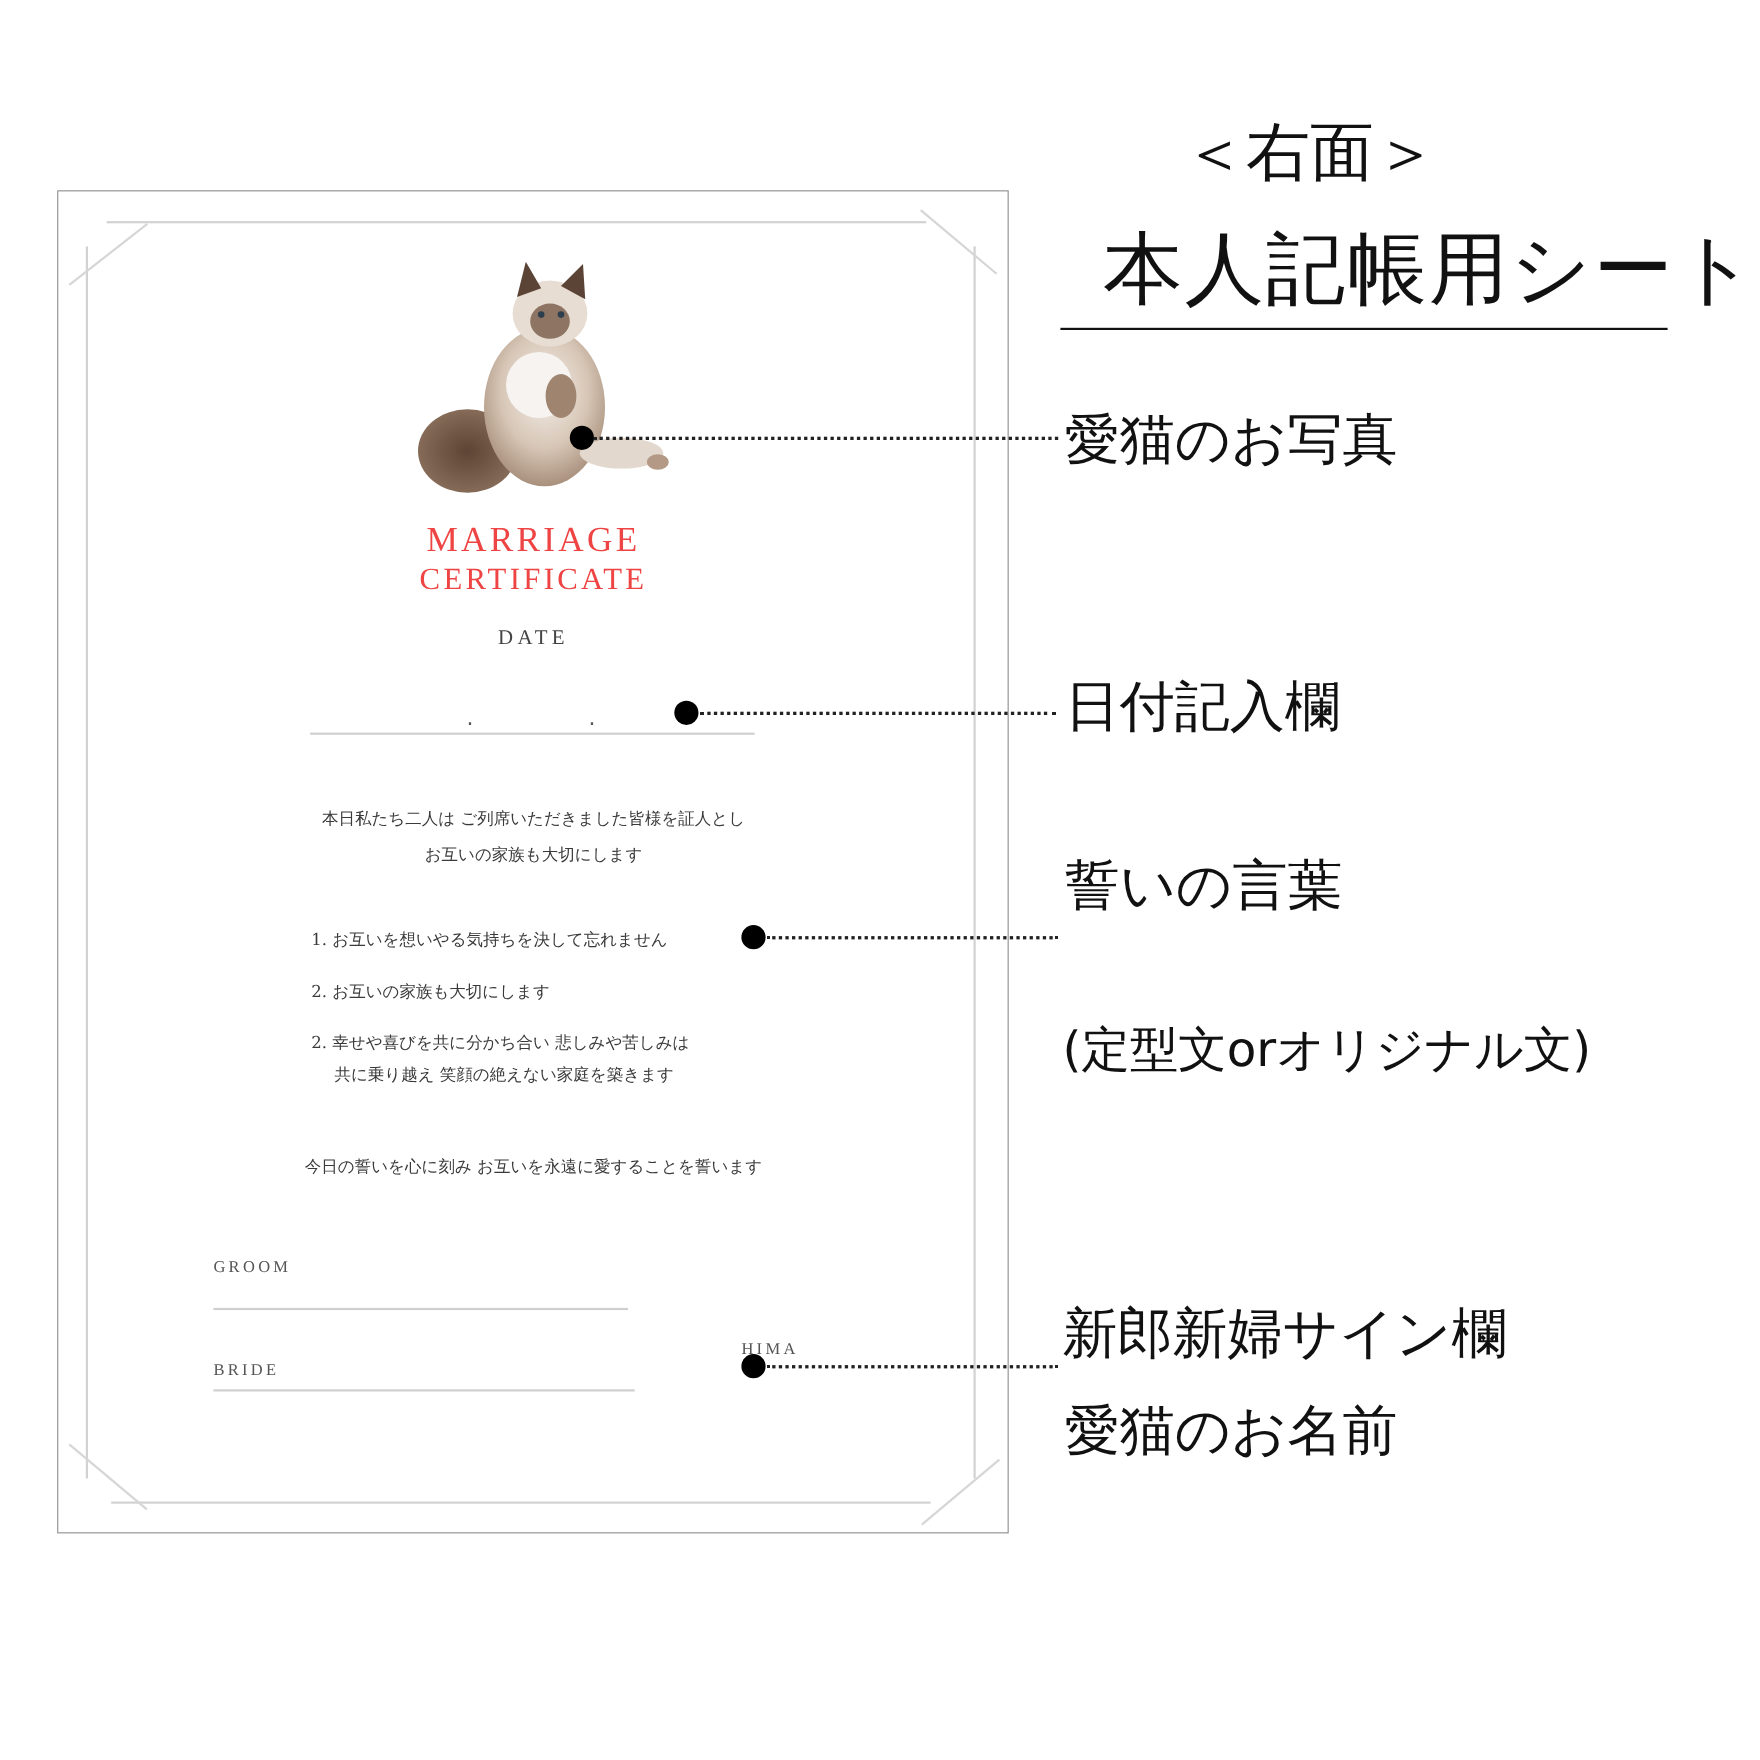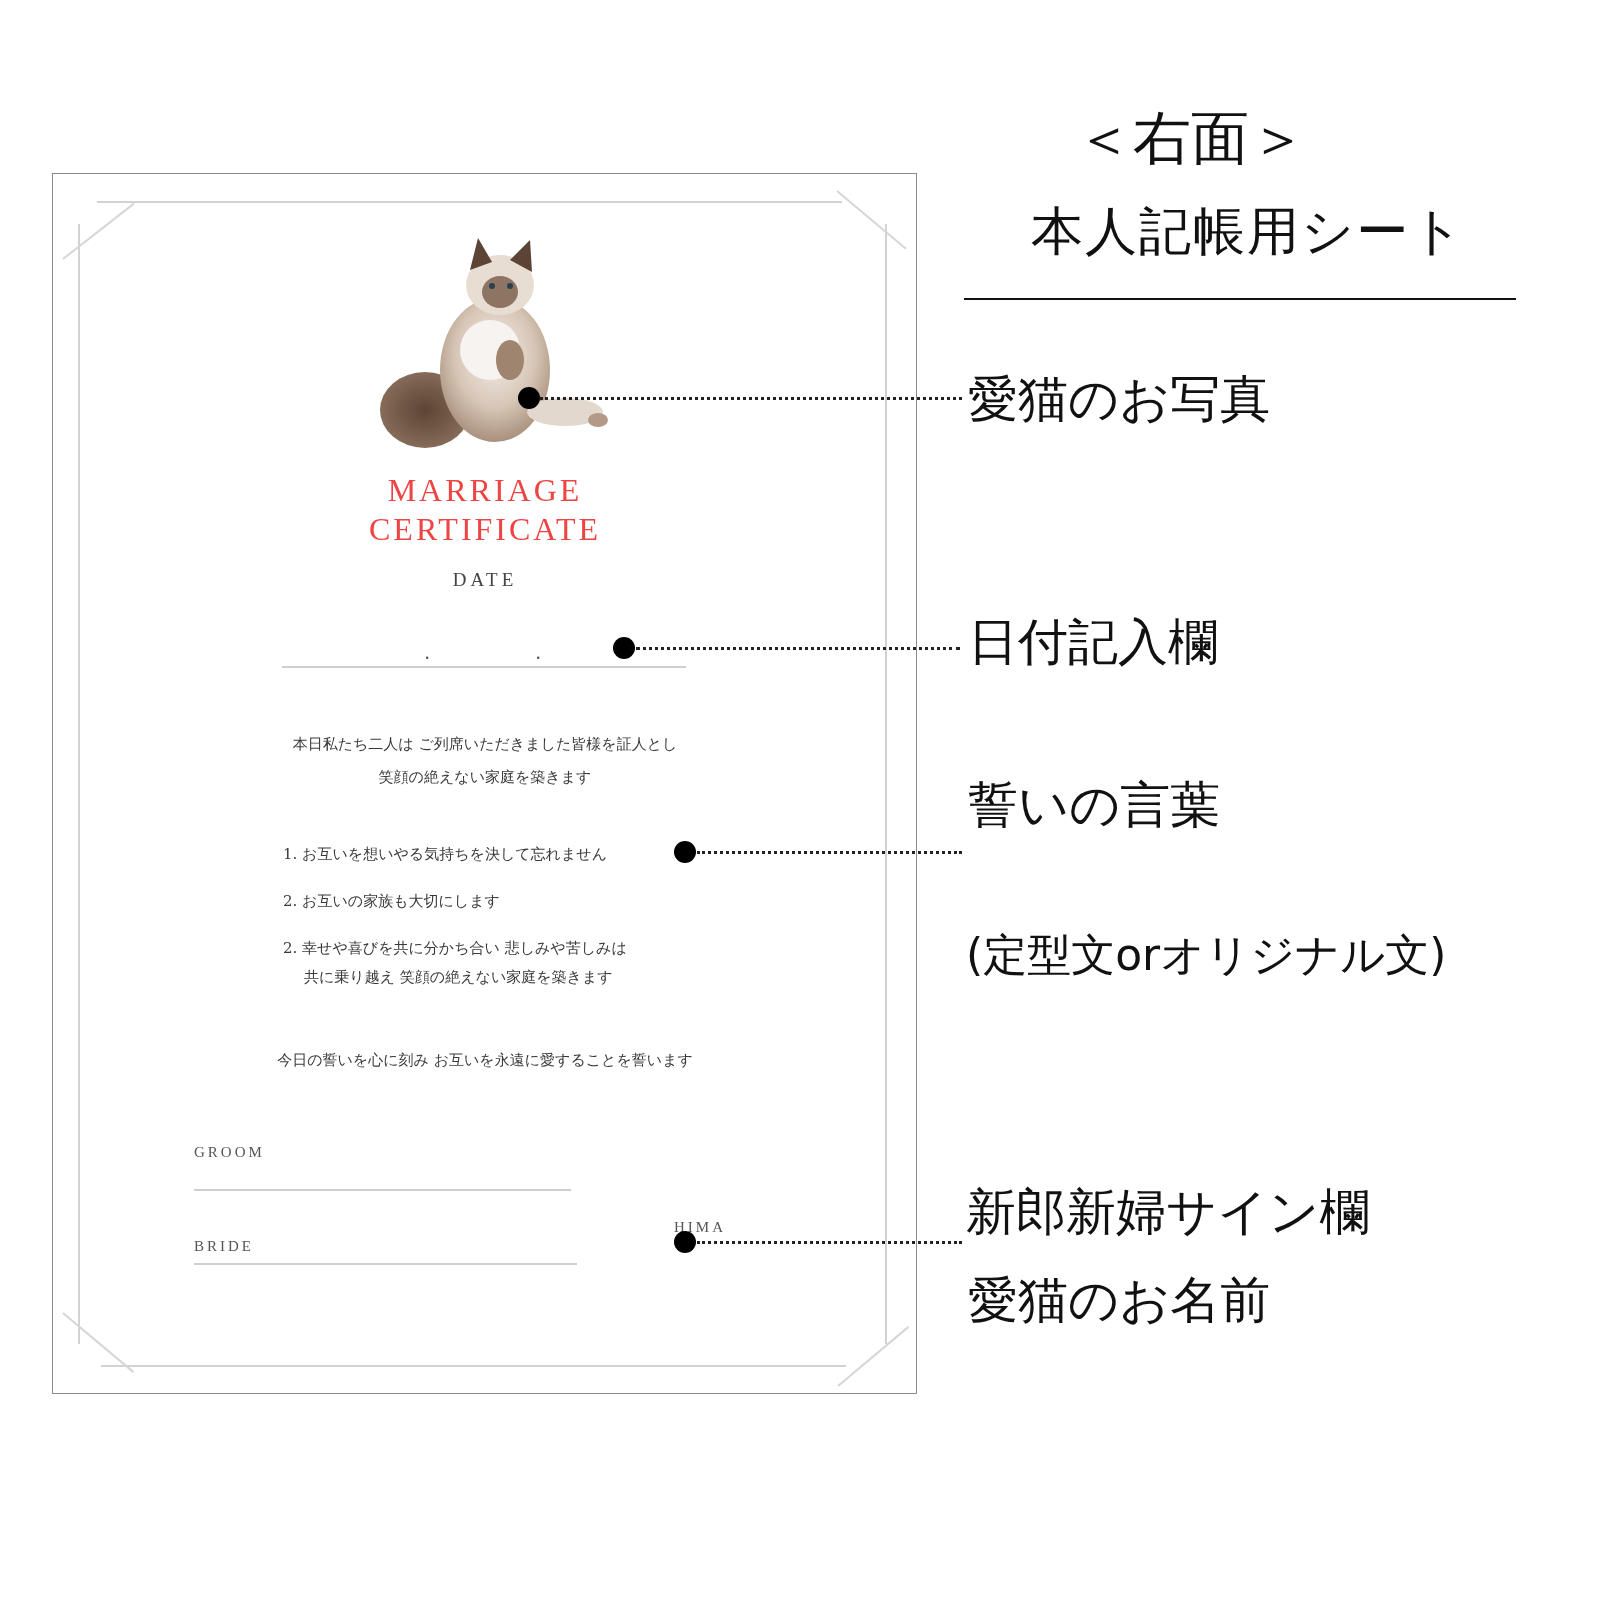--- a/index.html
+++ b/index.html
@@ -7,40 +7,40 @@
   .abs { position: absolute; }
 
   .card { left: 52px; top: 173px; width: 865px; height: 1221px; border: 1.5px solid #8c8c8c; box-sizing: border-box; background: #fff; }
   .hline { position: absolute; height: 2px; background: #d2d2d2; }
   .vline { position: absolute; width: 2px; background: #d2d2d2; }
   .diag { position: absolute; height: 2px; background: #d6d6d6; transform-origin: 0 50%; }
 
   .cert-text { font-family: "DejaVu Serif", serif; color: #3a3a3a; text-align: center; }
   .title1, .title2 { font-family: "Liberation Serif", serif; letter-spacing: 3px; color: #ef4444; }
   .title1 { font-size: 32px; }
-  .title2 { font-size: 32px; }
+  .title2 { font-size: 28px; }
   .date-label { font-family: "Liberation Serif", serif; font-size: 19px; letter-spacing: 4px; color: #444; }
 
   .vow { font-family: "DejaVu Serif", serif; font-size: 15px; color: #3a3a3a; white-space: nowrap; }
   .sig-label { font-family: "Liberation Serif", serif; font-size: 15px; letter-spacing: 3px; color: #555; }
   .sig-line { position: absolute; height: 2px; background: #cfcfcf; }
 
   .head { font-family: "DejaVu Sans", sans-serif; color: #111; white-space: nowrap; }
   .ann { font-family: "DejaVu Sans", sans-serif; color: #111; font-size: 50px; white-space: nowrap; line-height: 1; }
   .ann-sub { font-size: 44px; }
   .dot { position: absolute; width: 22px; height: 22px; border-radius: 50%; background: #000; }
   .dotted { position: absolute; height: 0; border-top: 3px dotted #222; }
 
   .cat { position: absolute; }
 </style>
 </head>
 <body>
 
 <div class="abs head" style="left:1056px; top:100px; font-size:58px; width:270px; text-align:center;">＜右面＞</div>
-<div class="abs head" style="left:1031px; top:197px; font-size:52px; letter-spacing:2px;">本人記帳用シート</div>
+<div class="abs head" style="left:1003px; top:197px; font-size:72px; letter-spacing:2px;">本人記帳用シート</div>
 <div class="abs" style="left:964px; top:298px; width:552px; height:2px; background:#111;"></div>
 
 <div class="abs card"></div>
 
 <div class="hline" style="left:97px; top:201px; width:745px;"></div>
 <div class="hline" style="left:101px; top:1365px; width:745px;"></div>
 <div class="vline" style="left:78px; top:224px; height:1120px;"></div>
 <div class="vline" style="left:885px; top:224px; height:1120px;"></div>
 
 <div class="diag" style="left:63px; top:258px; width:90px; transform:rotate(-38deg);"></div>
@@ -83,21 +83,21 @@
 <div class="abs cert-text title2" style="left:300px; top:511px; width:370px;">CERTIFICATE</div>
 <div class="abs cert-text date-label" style="left:300px; top:569px; width:370px;">DATE</div>
 
 <div class="abs" style="left:282px; top:640px; width:404px; height:30px;">
   <span class="abs" style="left:142px; top:0px; font-size:20px; color:#555;">.</span>
   <span class="abs" style="left:253px; top:0px; font-size:20px; color:#555;">.</span>
   <div class="abs" style="left:0; top:26px; width:404px; height:2px; background:#cfcfcf;"></div>
 </div>
 
 <div class="abs cert-text vow" style="left:240px; top:735px; width:490px;">本日私たち二人は ご列席いただきました皆様を証人とし</div>
-<div class="abs cert-text vow" style="left:240px; top:768px; width:490px;">笑顔の絶えない家庭を築きます</div>
+<div class="abs cert-text vow" style="left:240px; top:768px; width:490px;">お互いの家族も大切にします</div>
 
 <div class="abs vow" style="left:283px; top:845px;">1. お互いを想いやる気持ちを決して忘れません</div>
 <div class="abs vow" style="left:283px; top:892px;">2. お互いの家族も大切にします</div>
 <div class="abs vow" style="left:283px; top:939px;">2. 幸せや喜びを共に分かち合い 悲しみや苦しみは</div>
 <div class="abs vow" style="left:304px; top:968px;">共に乗り越え 笑顔の絶えない家庭を築きます</div>
 
 <div class="abs cert-text vow" style="left:230px; top:1051px; width:510px;">今日の誓いを心に刻み お互いを永遠に愛することを誓います</div>
 
 <div class="abs sig-label" style="left:194px; top:1144px;">GROOM</div>
 <div class="sig-line" style="left:194px; top:1189px; width:377px;"></div>

